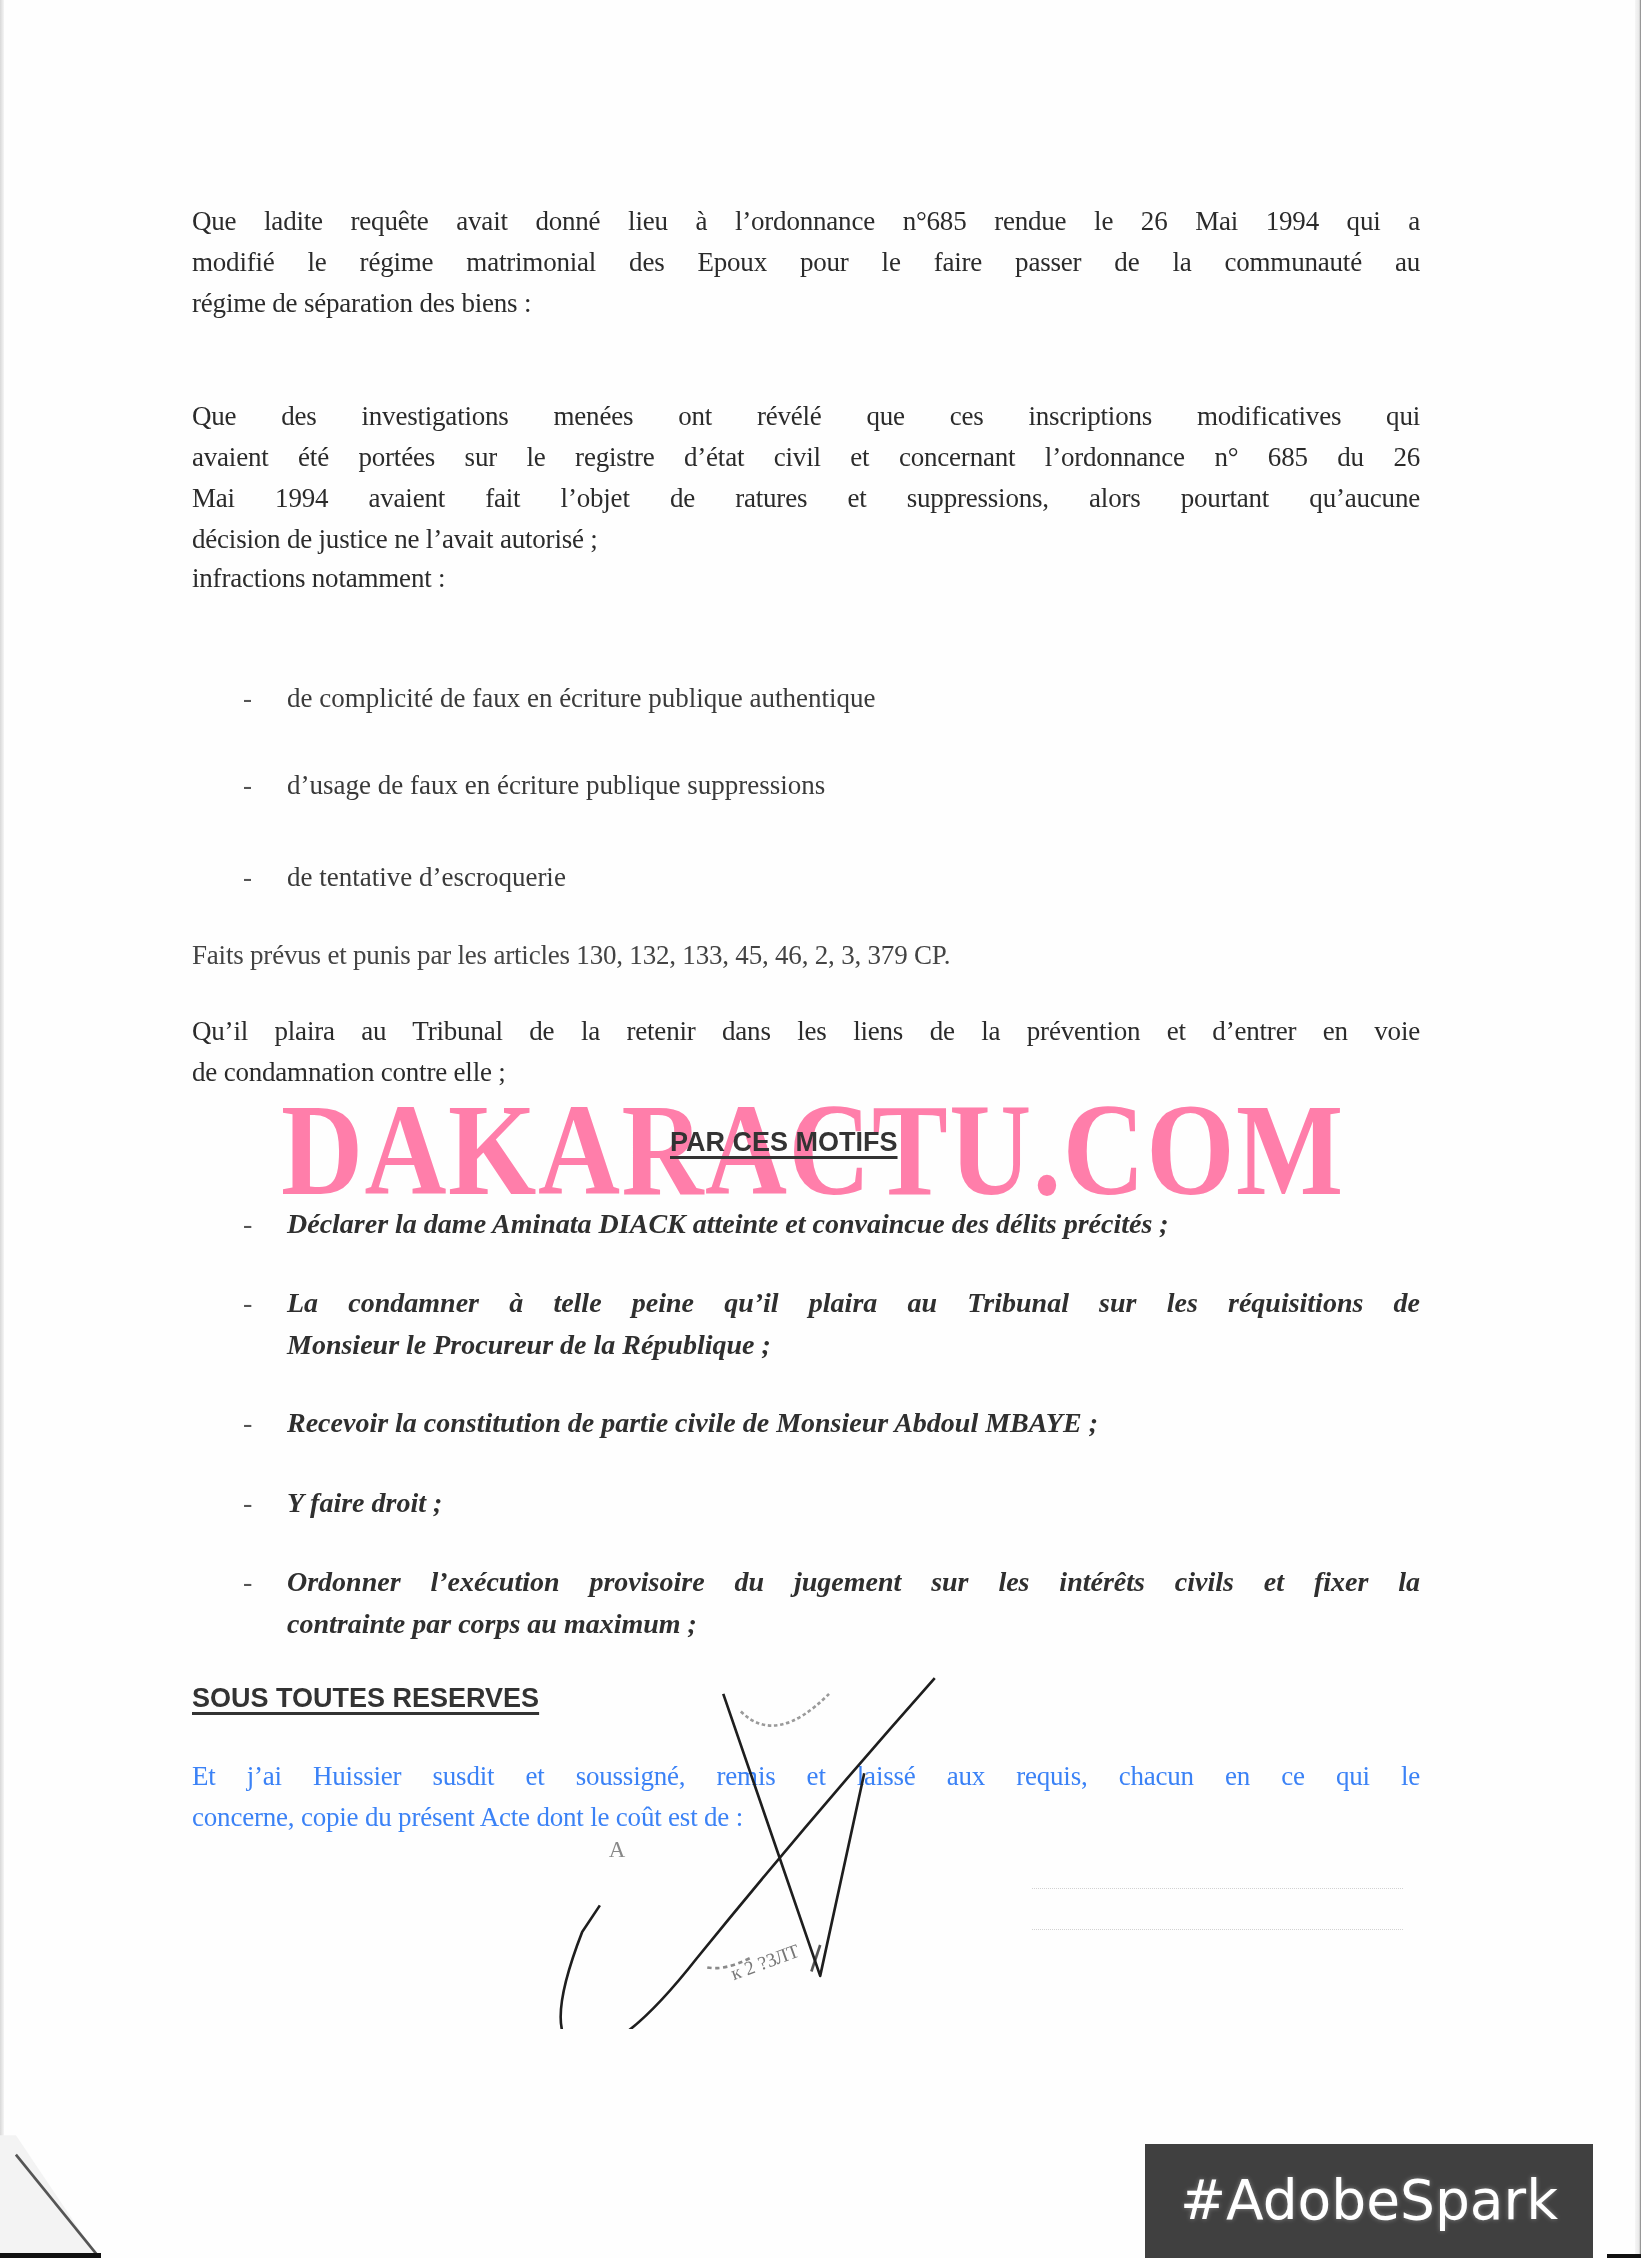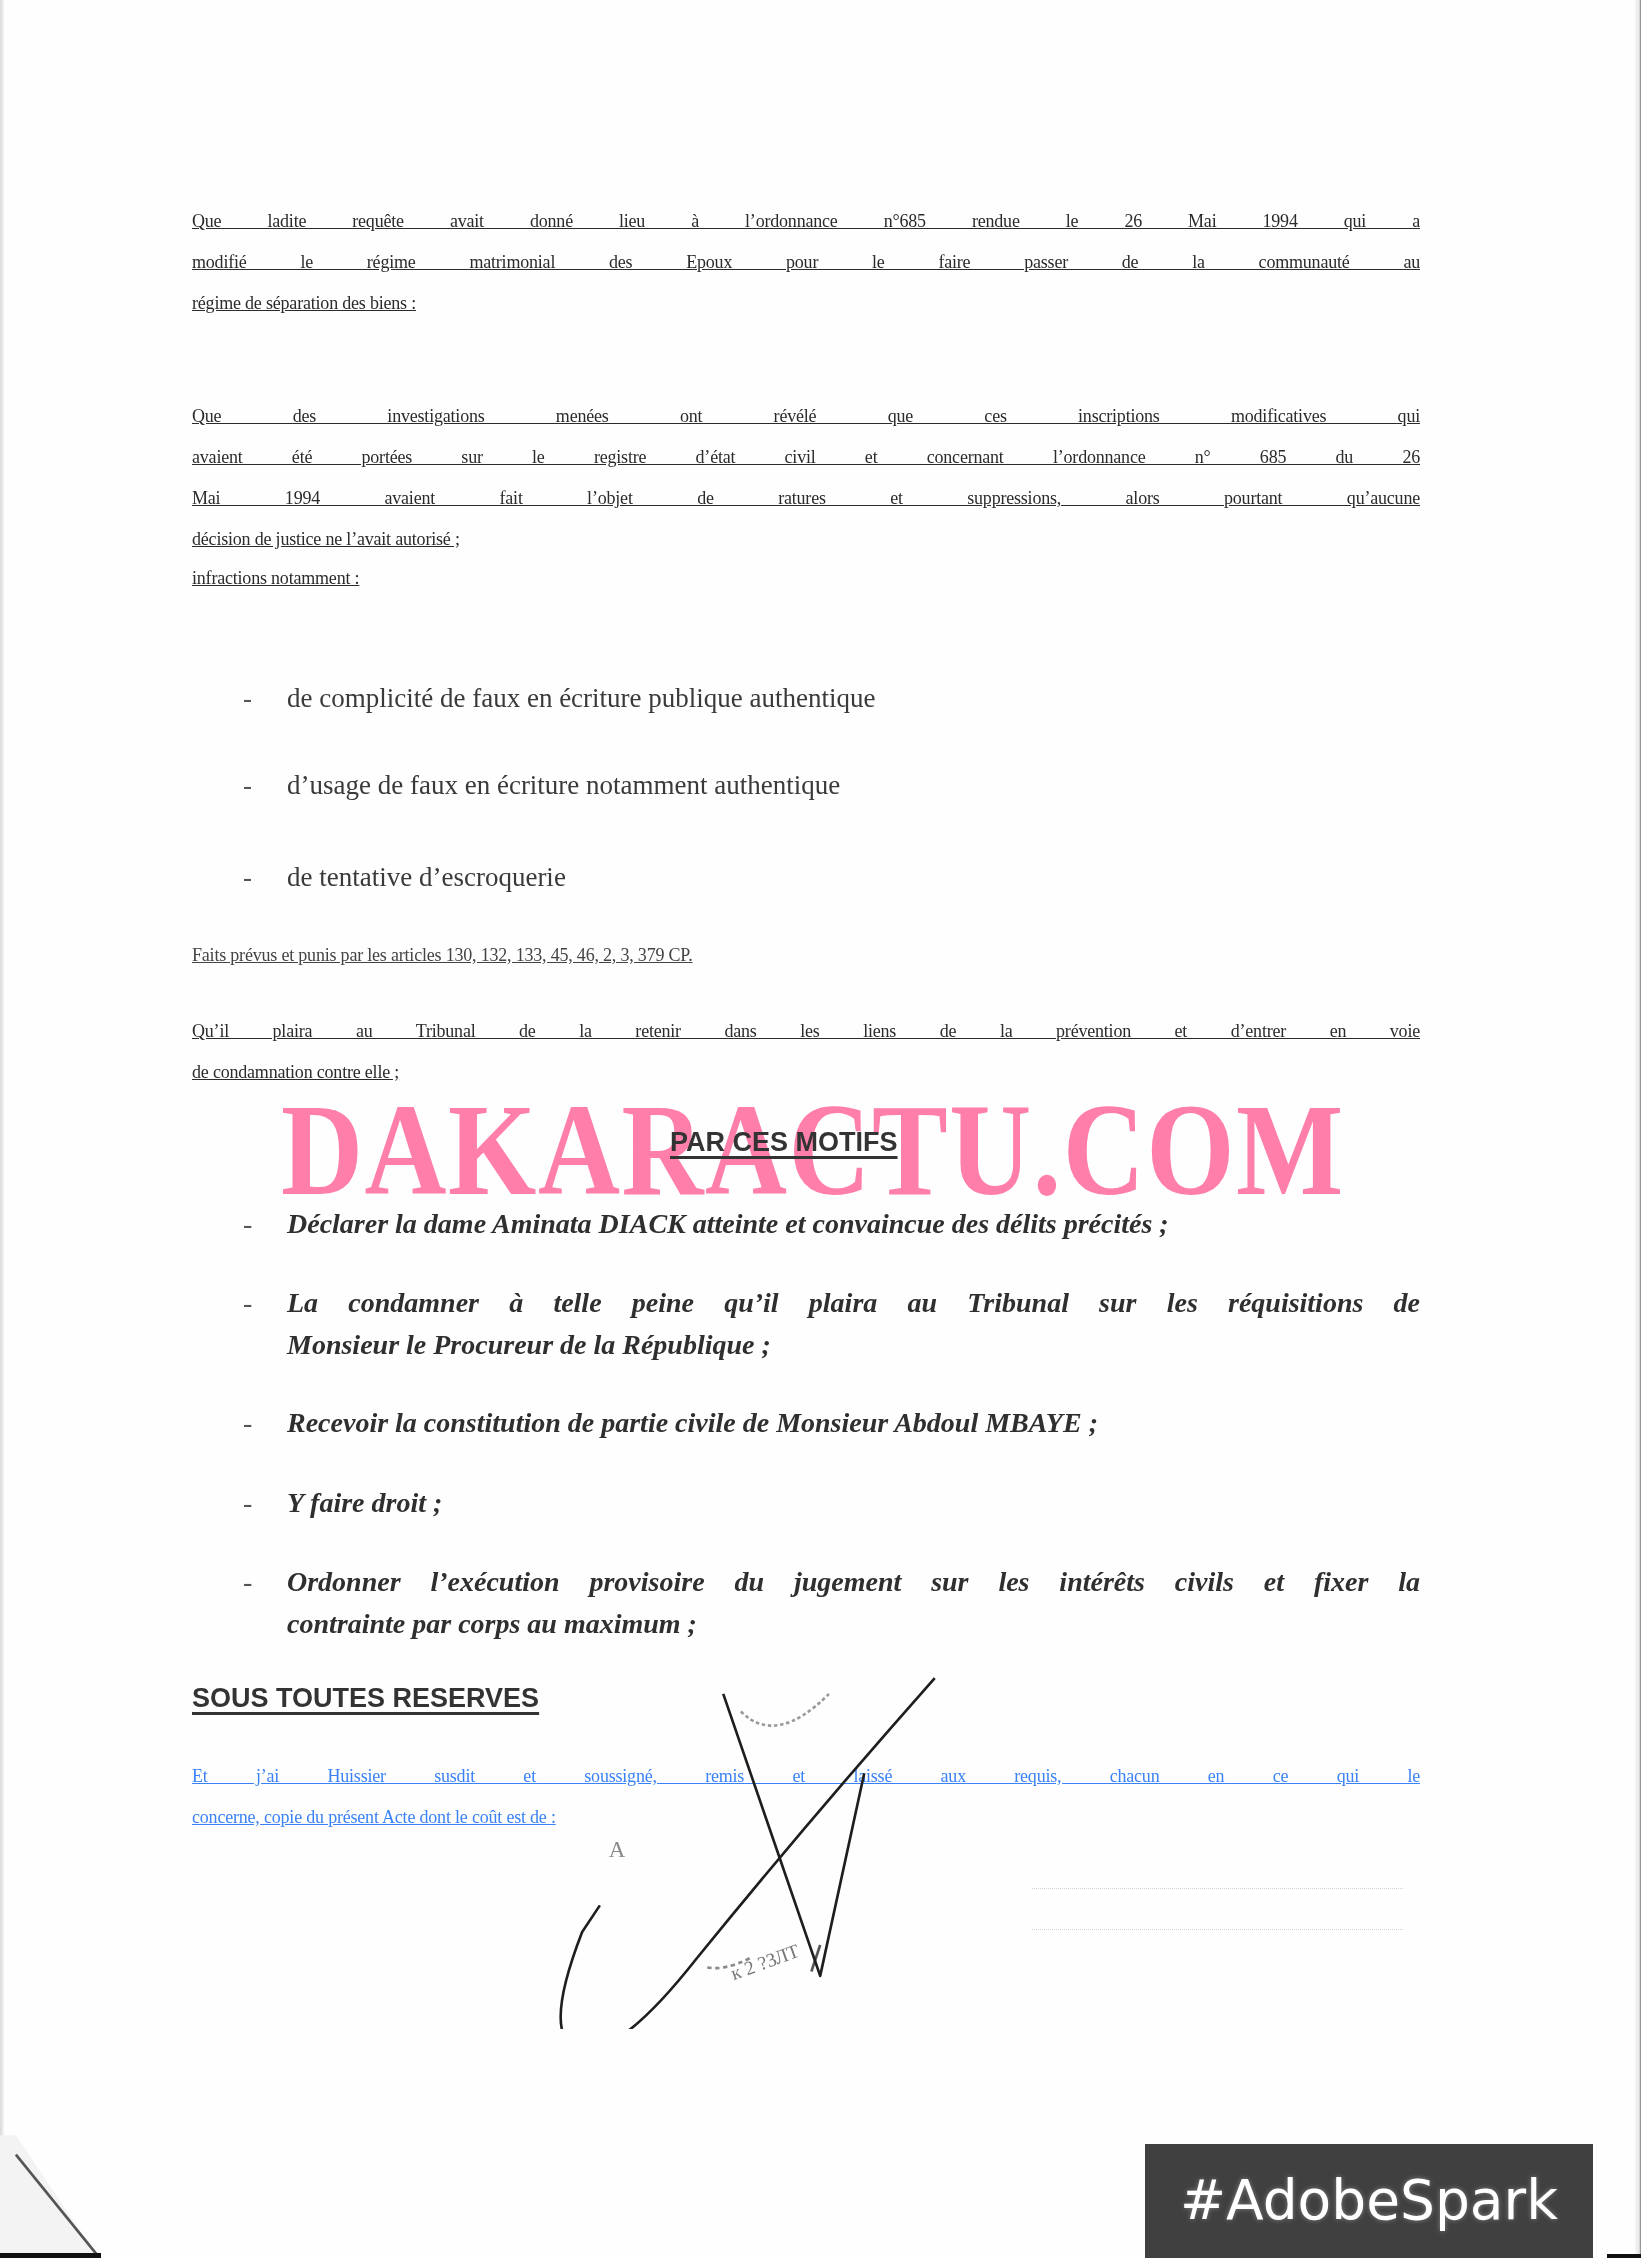--- a/index.html
+++ b/index.html
@@ -47,25 +47,24 @@
   }
   .bottom-black-right {
     position: absolute;
     right: 0; bottom: 0;
     width: 35px; height: 4.4px;
     background: #111;
   }
 
   .text {
     position: absolute;
-    font-size: 18px;
+    font-size: 27px;
     line-height: 41px;
     color: #2b2b2b;
     letter-spacing: -0.2px;
-    text-decoration: underline;
   }
   .para {
     left: 192px;
     width: 1228px;
     text-align: justify;
     text-align-last: left;
   }
   .para .line {
     display: block;
     text-align: justify;
@@ -228,21 +227,21 @@
   <div class="text para" style="top:558px;">
     <span class="line last">infractions notamment :</span>
   </div>
 
   <div class="bullet" style="top:678px;">
     <span class="dash">-</span>
     <span class="btext">de complicité de faux en écriture publique authentique</span>
   </div>
   <div class="bullet" style="top:765px;">
     <span class="dash">-</span>
-    <span class="btext">d’usage de faux en écriture notamment authentique</span>
+    <span class="btext">d’usage de faux en écriture publique suppressions</span>
   </div>
   <div class="bullet" style="top:857px;">
     <span class="dash">-</span>
     <span class="btext">de tentative d’escroquerie</span>
   </div>
 
   <div class="text" style="left:192px; top:935px; white-space:nowrap; color:#444;">Faits prévus et punis par les articles 130, 132, 133, 45, 46, 2, 3, 379 CP.</div>
 
   <div class="text para" style="top:1011px;">
     <span class="line">Qu’il plaira au Tribunal de la retenir dans les liens de la prévention et d’entrer en voie</span>

